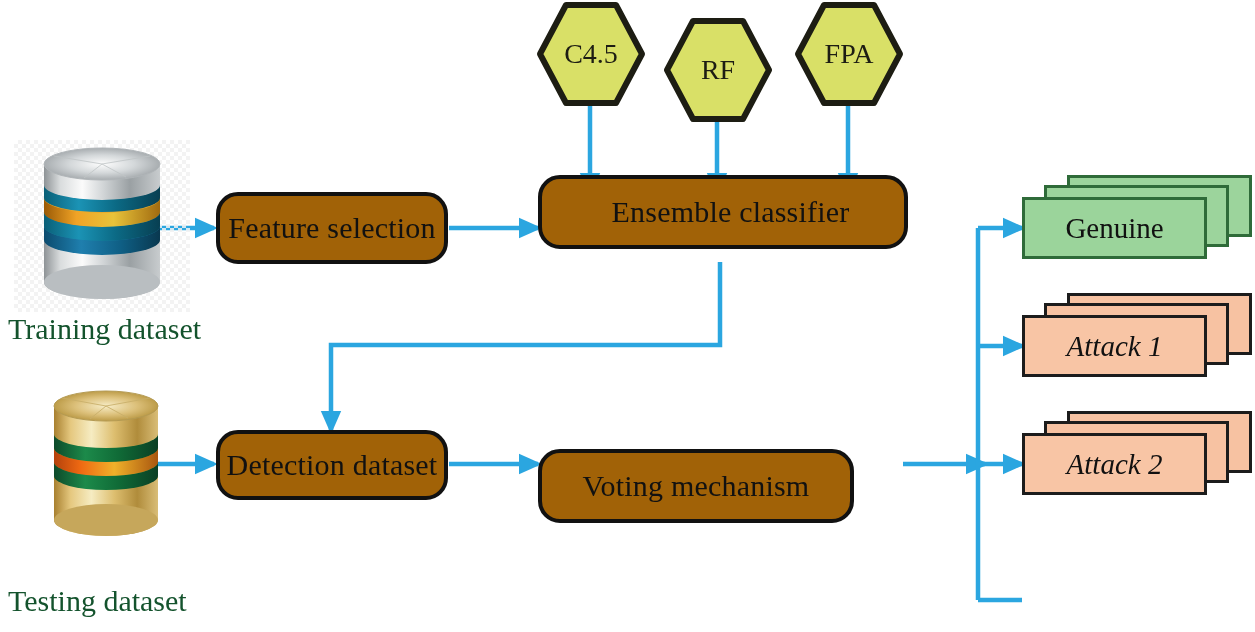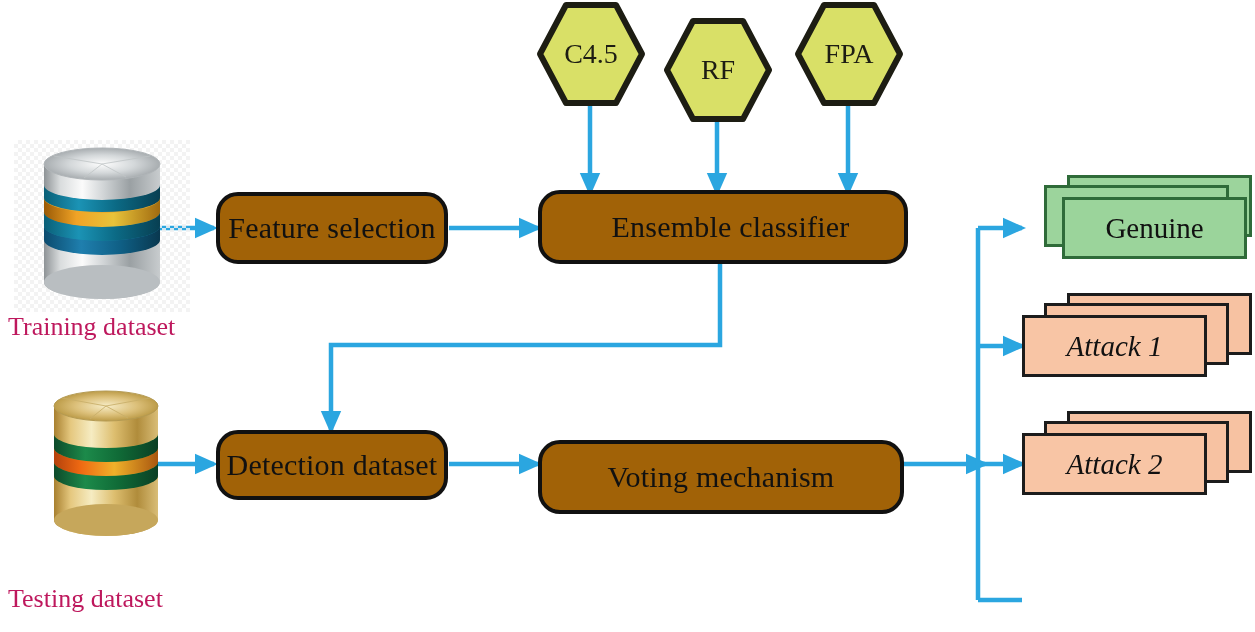--- a/index.html
+++ b/index.html
@@ -32,28 +32,28 @@
     font-size:28px;color:#1d1d13;
   }
 
   
   .stack{position:absolute;width:230px;height:100px;}
   .card{position:absolute;box-sizing:border-box;width:185px;height:62px;}
   .card.c3{left:45px;top:0px;}
   .card.c2{left:22px;top:10px;}
   .card.c1{left:0px;top:22px;display:flex;align-items:center;justify-content:center;font-size:29px;}
   .green .card{background:#9cd49c;border:3px solid #2f6b39;}
-  .green .card.c1{background:#9bd49b;margin-left:40px;}
+  .green .card.c1{background:#9bd49b;}
   .peach .card{background:#f7c2a2;border:3px solid #1c1c1c;font-style:italic;}
   .peach .card.c1{background:#f8c5a5;}
 
   
   .db{position:absolute;}
   .dblabel{
-    position:absolute;font-size:26px;color:#be185d;white-space:nowrap;
+    position:absolute;font-size:30px;color:#14532d;white-space:nowrap;
   }
   
   .checker{
     position:absolute;
     background-image:
       linear-gradient(45deg,#f2f2f2 25%,transparent 25%,transparent 75%,#f2f2f2 75%),
       linear-gradient(45deg,#f2f2f2 25%,transparent 25%,transparent 75%,#f2f2f2 75%);
     background-size:8px 8px;
     background-position:0 0,4px 4px;
     opacity:.85;
@@ -223,29 +223,29 @@
     <svg width="110" height="108" viewBox="0 0 110 108" aria-hidden="true">
       <polygon points="30,5 80,5 106,54 80,103 30,103 4,54" fill="#d9e067" stroke="#1d1d13" stroke-width="6" stroke-linejoin="round"></polygon>
     </svg>
     <div class="hexlabel">FPA</div>
   </div>
 
   <div class="node rbox" style="left:216px;top:192px;width:232px;height:72px;">
     <span>Feature selection</span>
   </div>
 
-  <div class="node rbox" style="left:538px;top:190px;width:370px;height:74px;padding-left:15px;">
+  <div class="node rbox" style="left:538px;top:175px;width:370px;height:74px;padding-left:15px;">
     <span>Ensemble classifier</span>
   </div>
 
   <div class="node rbox" style="left:216px;top:430px;width:232px;height:70px;">
     <span>Detection dataset</span>
   </div>
 
-  <div class="node rbox" style="left:538px;top:440px;width:366px;height:74px;">
+  <div class="node rbox" style="left:538px;top:449px;width:316px;height:74px;">
     <span>Voting mechanism</span>
   </div>
 
   <div class="stack green" style="left:1022px;top:175px;">
     <div class="card c3"></div>
     <div class="card c2"></div>
     <div class="card c1">
       <span>Genuine</span>
     </div>
   </div>

